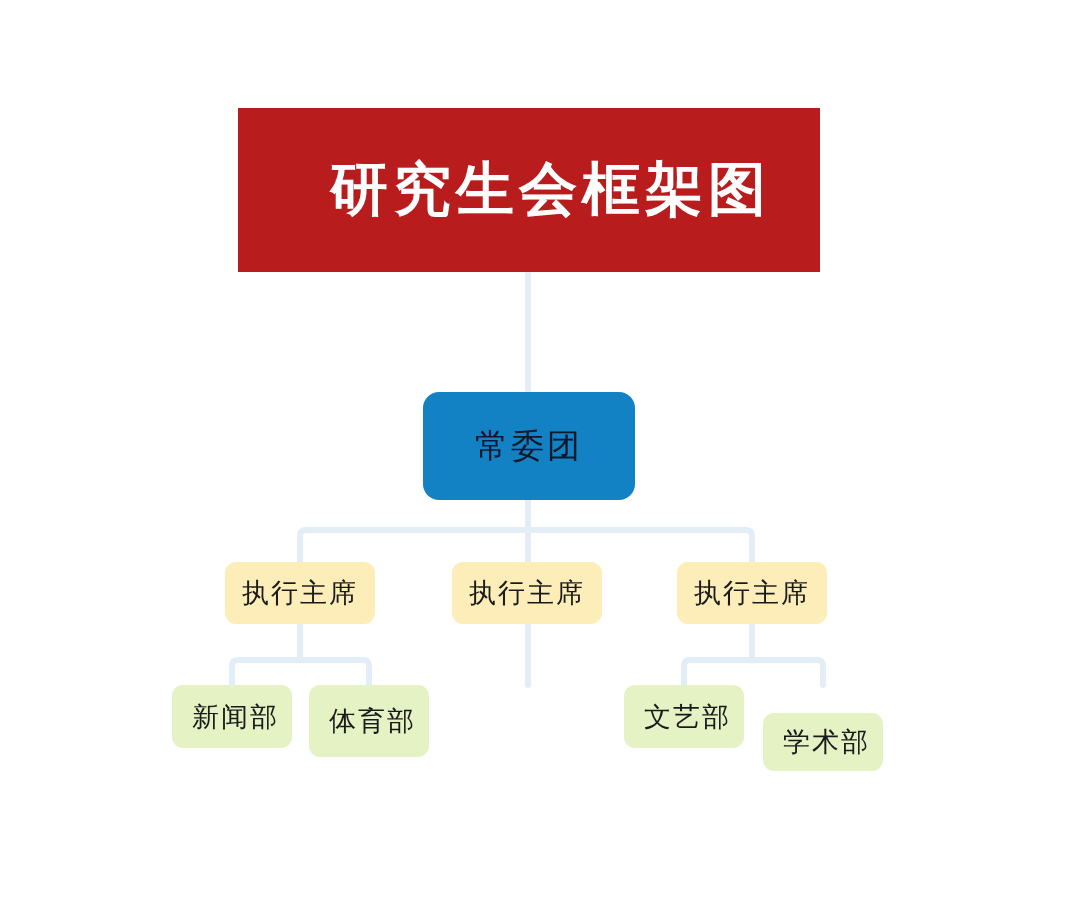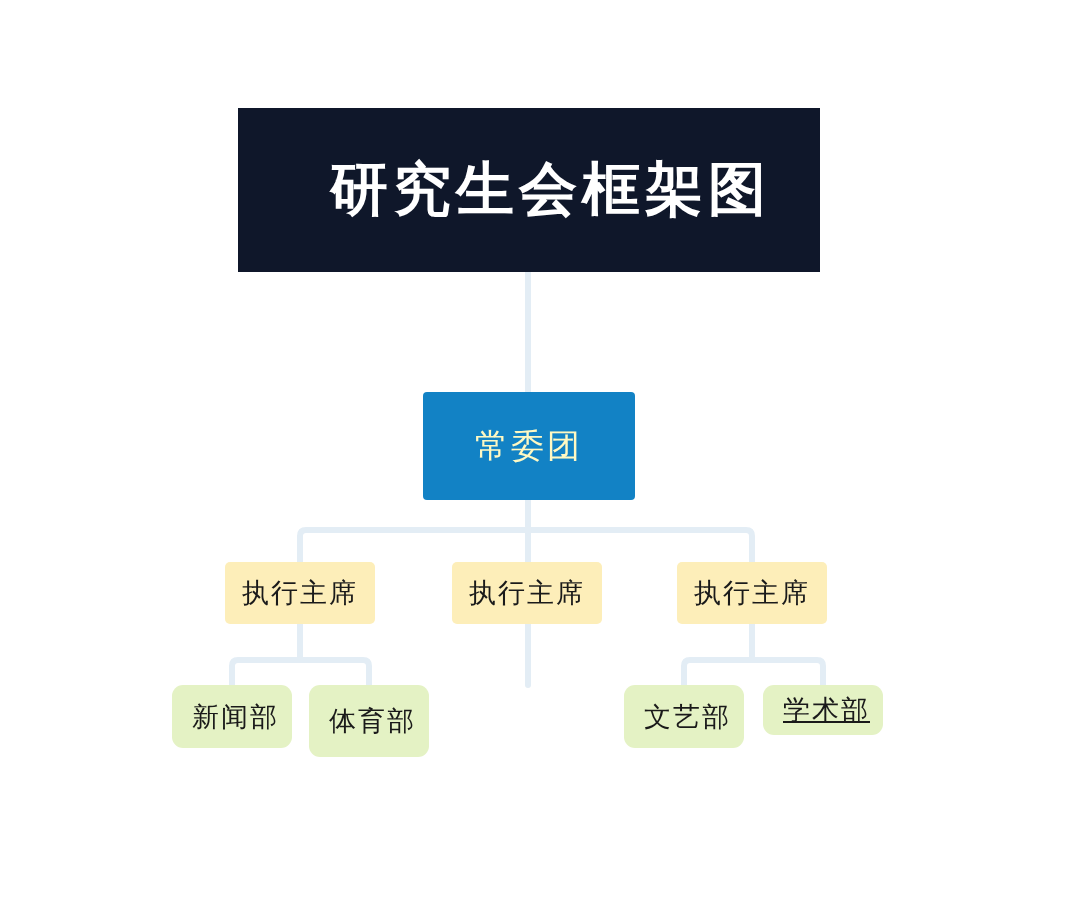--- a/index.html
+++ b/index.html
@@ -28,43 +28,43 @@
     position: absolute;
     display: flex;
     align-items: center;
     justify-content: center;
     text-align: center;
     box-sizing: border-box;
     z-index: 2;
     white-space: nowrap;
   }
   .node-title {
-    background: #0f172a;
+    background: #b91c1c;
     color: #ffffff;
     font-size: 58px;
     font-weight: bold;
     letter-spacing: 5px;
     font-family: "DejaVu Serif", serif;
     border-radius: 0;
     padding-left: 43px;
   }
   .node-blue {
     background: #1282c5;
-    color: #fef9c3;
+    color: #0f172a;
     font-size: 33px;
     letter-spacing: 3px;
-    border-radius: 4px;
+    border-radius: 16px;
     font-family: "DejaVu Serif", serif;
   }
   .node-yellow {
     background: #fdeeb9;
     color: #1a1a1a;
     font-size: 27px;
     letter-spacing: 2px;
-    border-radius: 5px;
+    border-radius: 11px;
     font-family: Liberation Sans, sans-serif;
   }
   .node-green {
     background: #e4f2c4;
     color: #1a1a1a;
     font-size: 27px;
     letter-spacing: 2px;
     border-radius: 11px;
     font-family: "DejaVu Serif", serif;
     padding-left: 7px;
@@ -99,15 +99,15 @@
 
   <div class="node node-yellow" style="left:677px; top:562px; width:150px; height:62px;">执行主席</div>
 
   <div class="node node-green" style="left:172px; top:685px; width:120px; height:63px;">新闻部</div>
 
   <div class="node node-green" style="left:309px; top:685px; width:120px; height:72px;">体育部</div>
 
 
   <div class="node node-green" style="left:624px; top:685px; width:120px; height:63px;">文艺部</div>
 
-  <div class="node node-green" style="left:763px; top:685px; width:120px; height:50px;text-decoration:underline;">学术部</div>
+  <div class="node node-green" style="left:763px; top:713px; width:120px; height:58px;">学术部</div>
 
 </div>
 
 </body></html>

